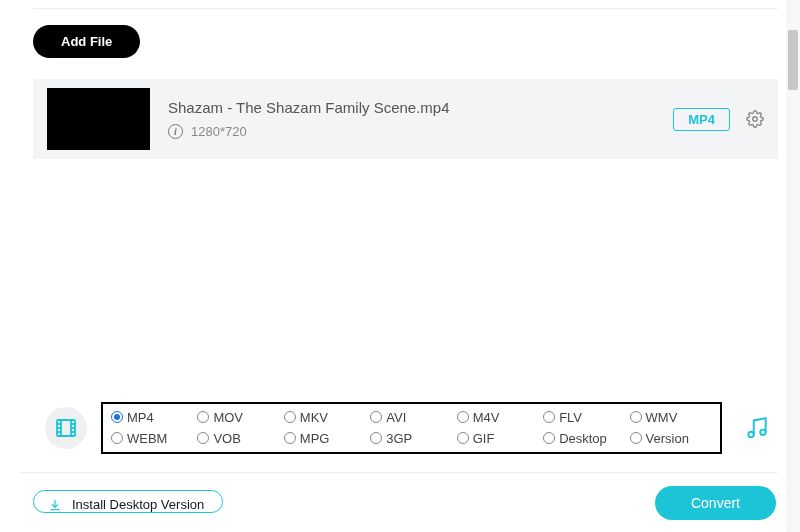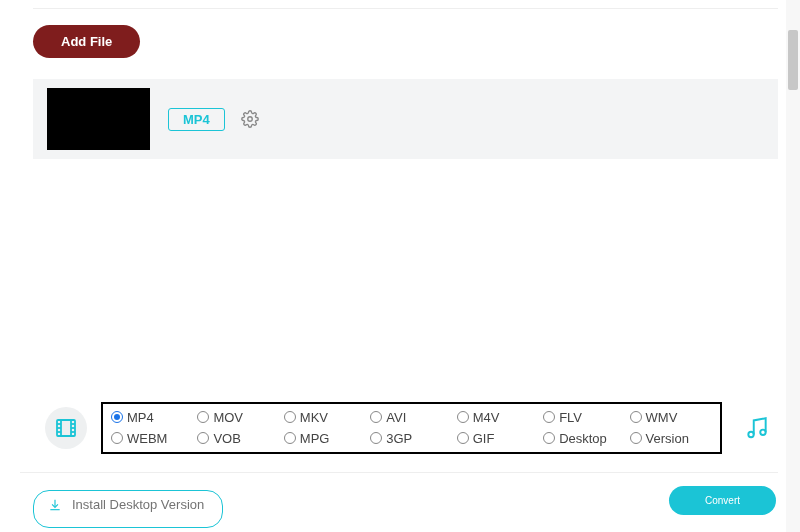--- a/index.html
+++ b/index.html
@@ -1,56 +1,63 @@
 <!DOCTYPE html>
 <html><head>
 <meta charset="utf-8">
 <style>
 * { box-sizing: border-box; margin: 0; padding: 0; }
 body { font-family: Arial, sans-serif; background: #fff; width: 800px; height: 532px; position: relative; overflow: hidden; }
 .scrollbar { position: absolute; right: 0; top: 0; width: 14px; height: 100%; background: #f7f7f7; }
 .scrollbar-thumb { position: absolute; right: 2px; top: 30px; width: 10px; height: 60px; background: #c7c7c7; border-radius: 2px; }
 
-.add-file-btn { position: absolute; left: 33px; top: 25px; background: #7f1d1d; color: #fff; padding: 9px 28px; border: none; border-radius: 18px; font-size: 13px; font-weight: bold; cursor: pointer; }
+.add-file-btn { position: absolute; left: 33px; top: 25px; background: #000000; color: #fff; padding: 9px 28px; border: none; border-radius: 18px; font-size: 13px; font-weight: bold; cursor: pointer; }
 
 .file-row { position: absolute; left: 33px; top: 79px; width: 745px; height: 80px; background: #f3f4f5; display: flex; align-items: center; padding: 10px 14px; }
 .thumb { width: 103px; height: 62px; background: #000; margin-right: 18px; }
 .file-info { flex: 1; }
 .file-name { font-size: 15px; color: #555; margin-bottom: 8px; }
 .file-meta { display: flex; align-items: center; gap: 8px; color: #888; font-size: 13px; }
 .info-icon { width: 15px; height: 15px; border: 1.2px solid #777; border-radius: 50%; display: inline-flex; align-items: center; justify-content: center; font-size: 10px; font-style: italic; font-weight: bold; font-family: Georgia, serif; color:#777; }
 .format-badge { border: 1.2px solid #1bc4d6; color: #1bc4d6; padding: 3px 14px; border-radius: 3px; font-size: 13px; font-weight: bold; margin-right: 16px; cursor: pointer; }
 .gear-icon { width: 18px; height: 18px; cursor: pointer; color:#888; }
 
 .format-panel { position: absolute; left: 33px; top: 395px; width: 745px; height: 65px; display: flex; align-items: center; }
 .video-mode { width: 42px; height: 42px; background: #eef0f1; border-radius: 50%; display: flex; align-items: center; justify-content: center; color:#1bc4d6; cursor:pointer; margin-left: 12px; margin-right: 14px;}
 .music-mode { width: 42px; height: 42px; display:flex; align-items:center; justify-content:center; color:#1bc4d6; cursor:pointer; margin-left:14px;}
 .format-box { flex: 1; border: 2.5px solid #000; padding: 6px 8px; display: grid; grid-template-columns: repeat(7, 1fr); gap: 6px 4px; }
 .radio-item { display: flex; align-items: center; gap: 4px; font-size: 13px; color: #444; cursor: pointer; }
 .radio { width: 12px; height: 12px; border: 1.4px solid #888; border-radius: 50%; display:inline-block; position:relative; }
 .radio.selected { border-color: #1a73e8; }
 .radio.selected::after { content:""; position:absolute; left:2px; top:2px; width:6px; height:6px; background:#1a73e8; border-radius:50%; }
 
-.install-btn { position: absolute; left: 33px; top: 490px; border: 1.2px solid #1bc4d6; color: #737373; background: #fff; padding: 6px 18px 15px 14px; border-radius: 16px; font-size: 13px; display:flex; align-items:center; gap:10px; cursor:pointer;}
+.install-btn { position: absolute; left: 33px; top: 490px; border: 1.2px solid #1bc4d6; color: #0f172a; background: #fff; padding: 6px 18px 0 14px; border-radius: 16px; font-size: 13px; display:flex; align-items:center; gap:10px; cursor:pointer;}
 .dl-icon { width:14px; height:14px; }
 
-.convert-btn { position: absolute; right: 24px; top: 486px; background: #1bc4d6; color: #fff; padding: 9px 36px; border:none; border-radius: 19px; font-size: 10px; cursor:pointer; }
+.convert-btn { position: absolute; right: 24px; top: 486px; background: #1bc4d6; color: #fff; padding: 9px 36px; border:none; border-radius: 19px; font-size: 14px; cursor:pointer; }
 
 .divider-top { position:absolute; left:33px; top:8px; width:745px; height:1px; background:#eee; }
 .divider-bot { position:absolute; left:20px; top:472px; width:758px; height:1px; background:#eee; }
 </style>
 </head>
 <body>
 
 <div class="divider-top"></div>
 
 <button class="add-file-btn">Add File</button>
 
 <div class="file-row">
   <div class="thumb"></div>
+  <div class="file-info">
+    <div class="file-name">Shazam - The Shazam Family Scene.mp4</div>
+    <div class="file-meta">
+      <span class="info-icon">i</span>
+      <span>1280*720</span>
+    </div>
+  </div>
   <span class="format-badge">MP4</span>
   <svg class="gear-icon" viewBox="0 0 24 24" fill="none" stroke="currentColor" stroke-width="1.8">
     <circle cx="12" cy="12" r="3"></circle>
     <path d="M19.4 15a1.7 1.7 0 0 0 .34 1.87l.06.06a2 2 0 1 1-2.83 2.83l-.06-.06a1.7 1.7 0 0 0-1.87-.34 1.7 1.7 0 0 0-1.03 1.56V21a2 2 0 1 1-4 0v-.09A1.7 1.7 0 0 0 9 19.4a1.7 1.7 0 0 0-1.87.34l-.06.06a2 2 0 1 1-2.83-2.83l.06-.06A1.7 1.7 0 0 0 4.6 15a1.7 1.7 0 0 0-1.56-1.03H3a2 2 0 1 1 0-4h.09A1.7 1.7 0 0 0 4.6 9a1.7 1.7 0 0 0-.34-1.87l-.06-.06A2 2 0 1 1 7.03 4.24l.06.06A1.7 1.7 0 0 0 9 4.6a1.7 1.7 0 0 0 1.03-1.56V3a2 2 0 1 1 4 0v.09c0 .67.4 1.27 1.03 1.51a1.7 1.7 0 0 0 1.87-.34l.06-.06a2 2 0 1 1 2.83 2.83l-.06.06A1.7 1.7 0 0 0 19.4 9c.24.63.84 1.03 1.51 1.03H21a2 2 0 1 1 0 4h-.09a1.7 1.7 0 0 0-1.51 1.03z"></path>
   </svg>
 </div>
 
 <div class="format-panel">
   <div class="video-mode">
     <svg width="24" height="24" viewBox="0 0 24 24" fill="none" stroke="currentColor" stroke-width="1.8">

